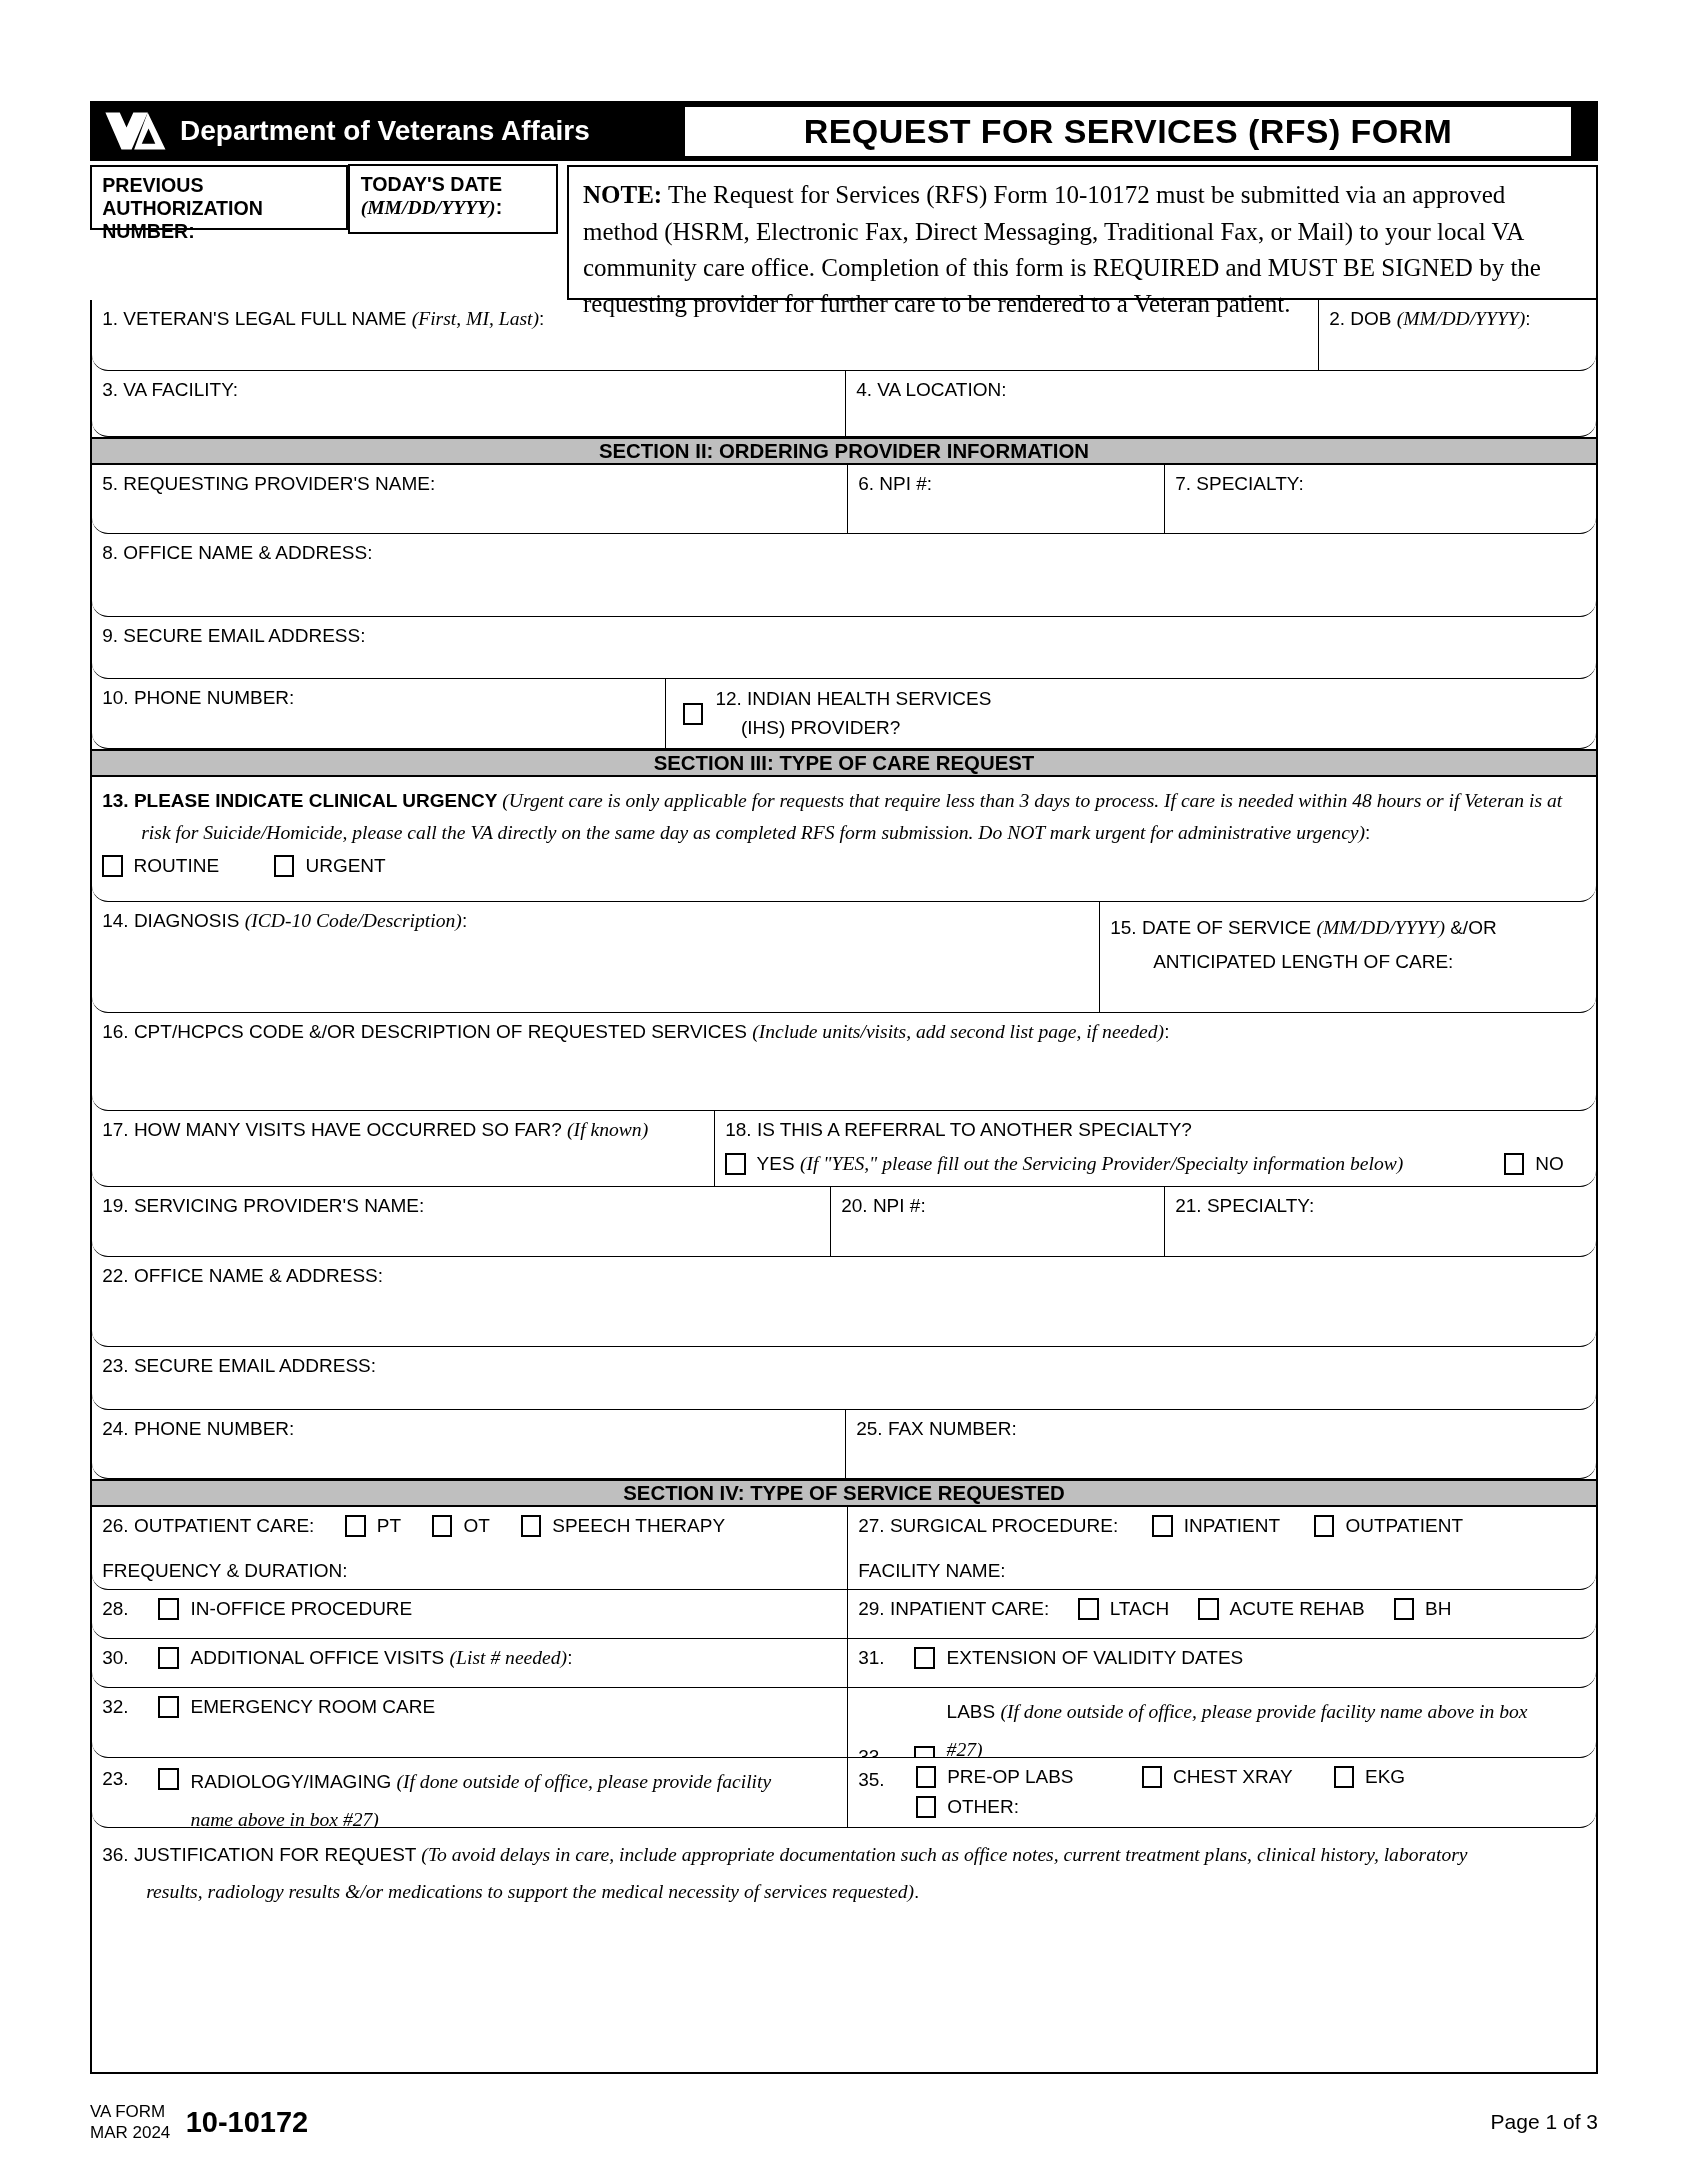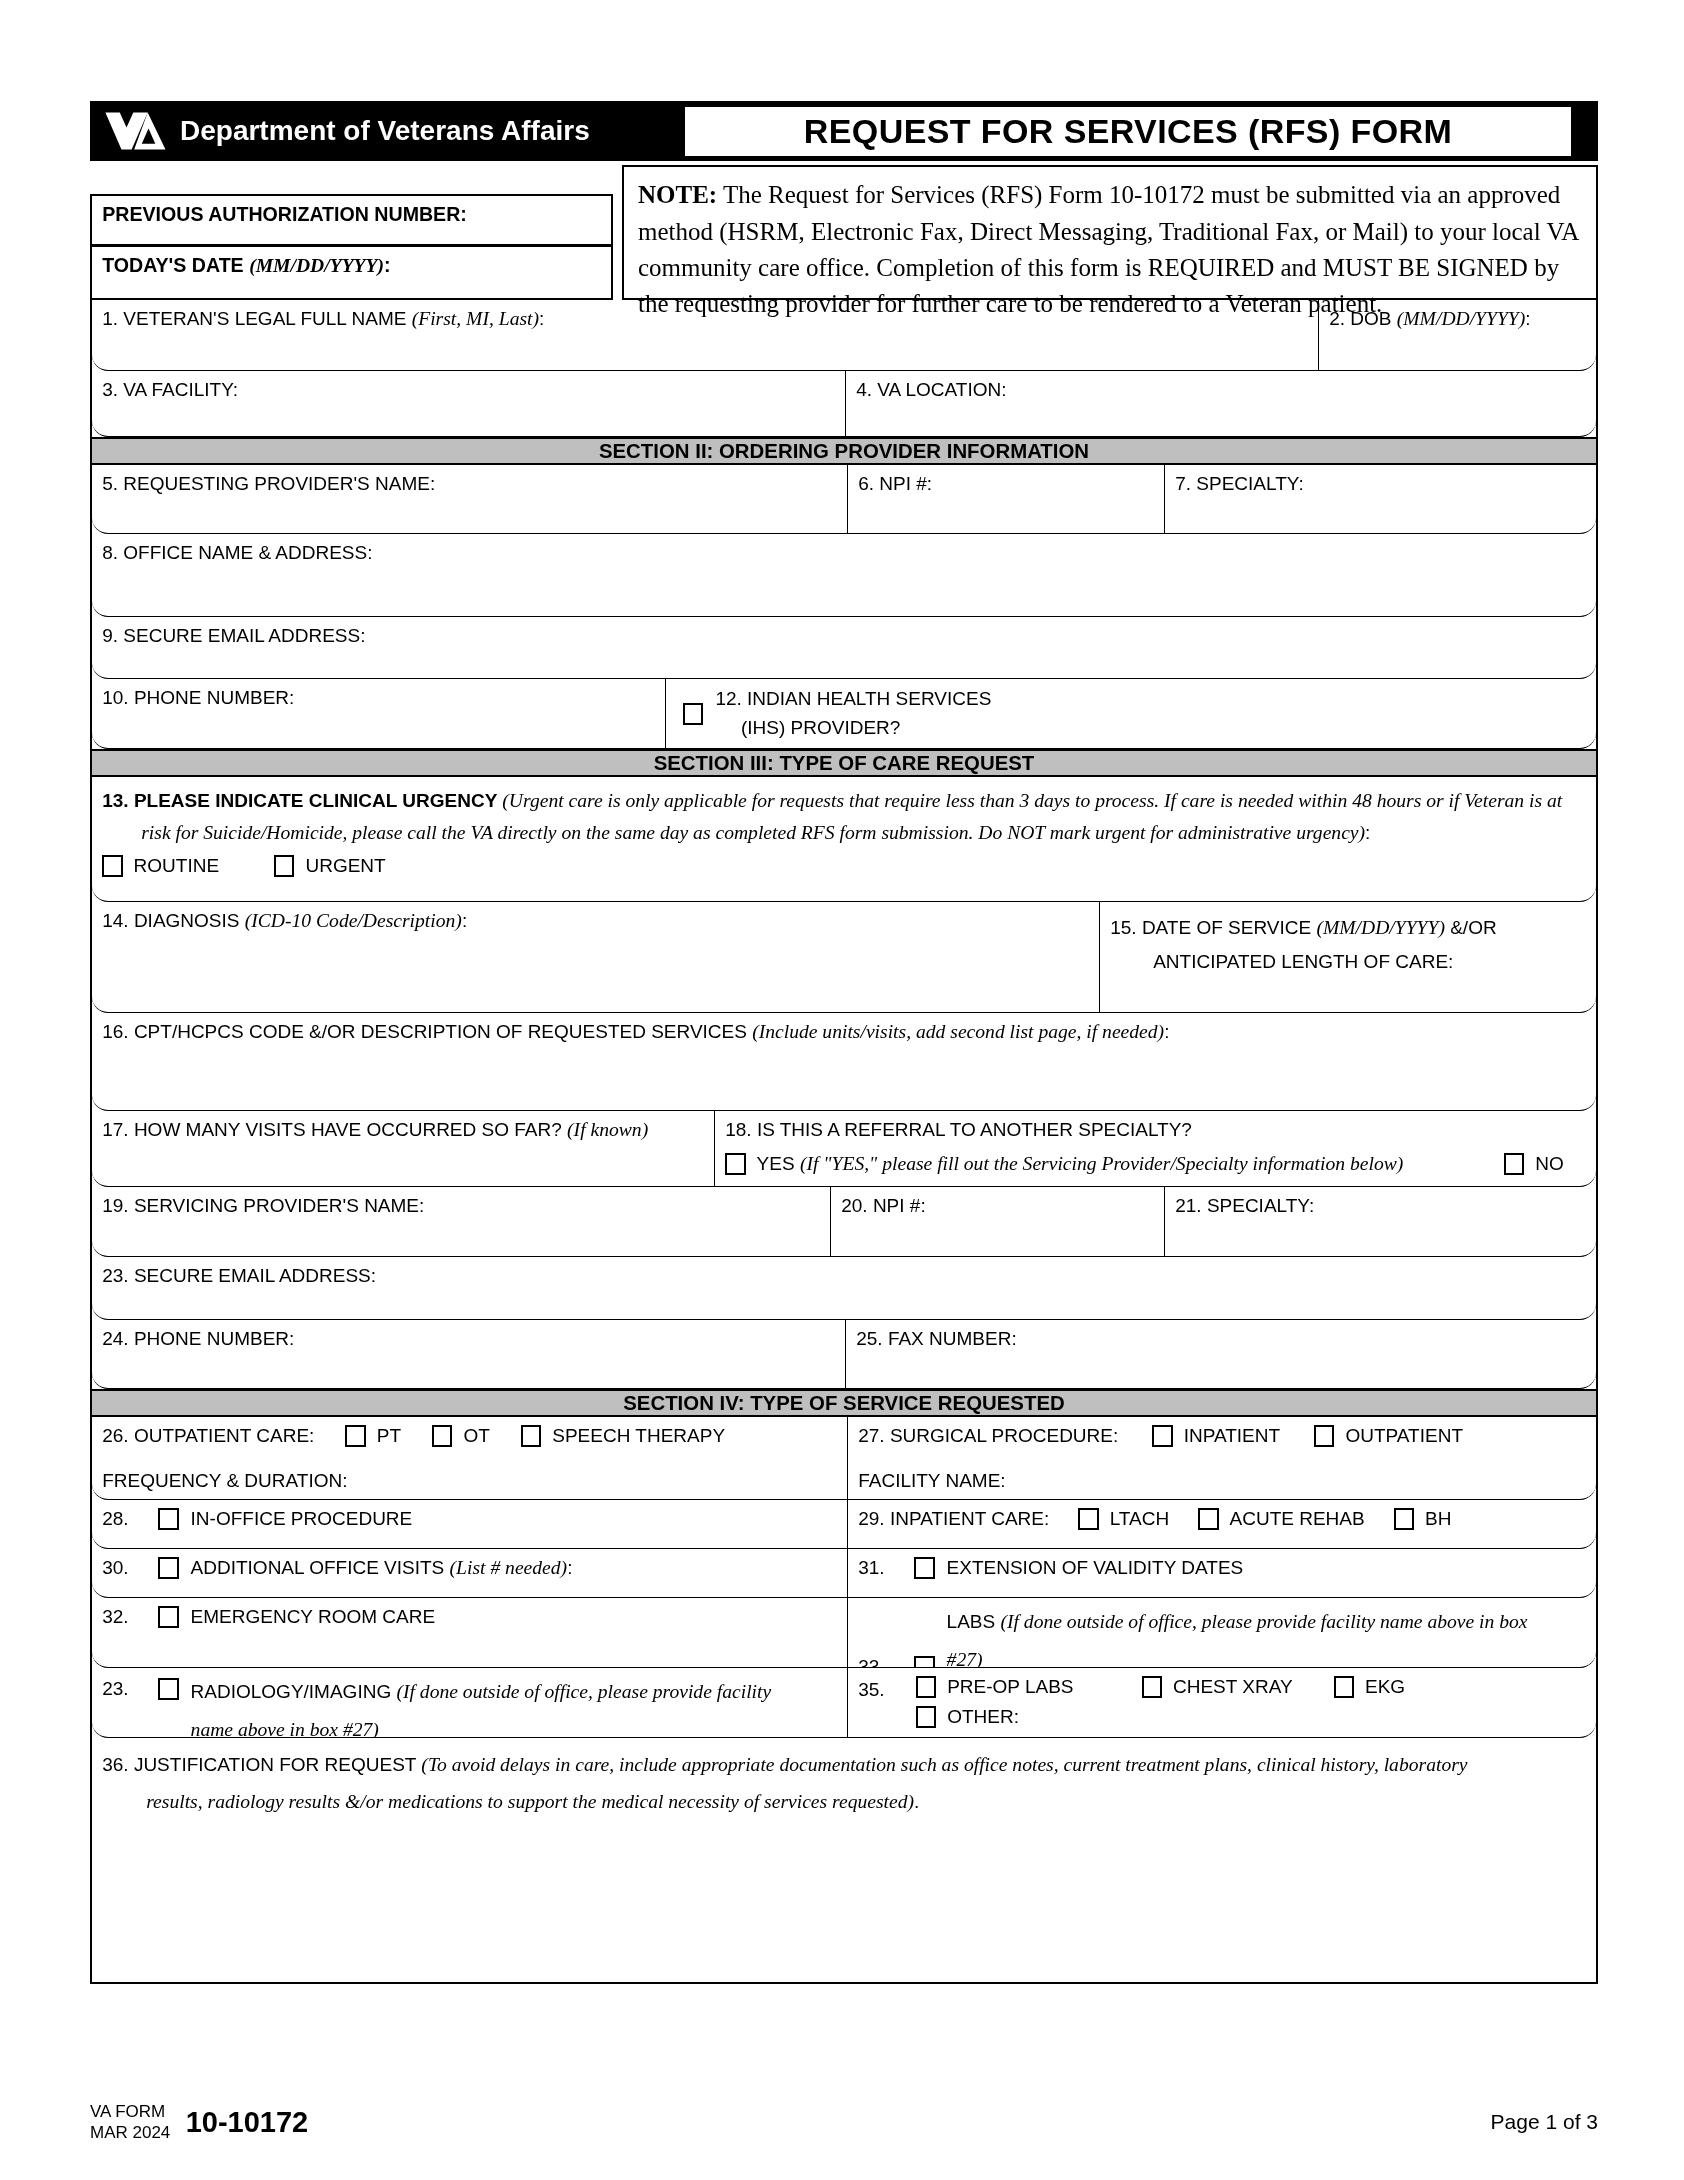--- a/index.html
+++ b/index.html
@@ -11,21 +11,21 @@
   
   .band { height: 60px; background: #000; display: flex; align-items: center; }
   .logo { margin-left: 12px; flex: none; }
   .agency { color: #fff; font-weight: bold; font-size: 28px; margin-left: 12px; white-space: nowrap; }
   .titlebox { margin-left: auto; margin-right: 27px; width: 886px; height: 49px; background: #fff;
               display: flex; align-items: center; justify-content: center;
               font-weight: bold; font-size: 34px; letter-spacing: 0.4px; }
 
   
   .intro { display: flex; margin-top: 4.3px; height: 135px; }
-  .introleft { width: 523px; margin-right: 9.4px; display: flex; flex-direction: column; margin-top: 29px; }
+  .introleft { width: 468px; margin-right: 9.4px; display: flex; flex-direction: row; }
   .ibox { border: 2.6px solid #000; padding: 6.8px 10.2px; font-weight: bold; font-size: 19.6px; background:#fff; }
   .ibox1 { height: 65px; }
   .ibox2 { height: 70px; margin-top: -0.9px; }
   .notebox { flex: 1; border: 2.6px solid #000; padding: 10.2px 13.6px 0 13.6px;
              font-family: "Liberation Serif", serif; font-size: 25px; line-height: 1.45; }
   .notebox b { font-weight: bold; }
 
   
   .bodybox { border: 2.6px solid #000; border-top: none; }
   .bar { background: #bfbfbf; border-top: 2.6px solid #000; border-bottom: 2.6px solid #000;
@@ -207,20 +207,25 @@
         <span>19. SERVICING PROVIDER'S NAME:</span>
       </div>
       <div class="cell" style="width:334px">
         <span>20. NPI #:</span>
       </div>
       <div class="cell">
         <span>21. SPECIALTY:</span>
       </div>
     </div>
 
+    <div class="row" style="height:90px">
+      <div class="cell">
+        <span>22. OFFICE NAME &amp; ADDRESS:</span>
+      </div>
+    </div>
 
     <div class="row" style="height:63px">
       <div class="cell">
         <span>23. SECURE EMAIL ADDRESS:</span>
       </div>
     </div>
 
     <div class="row" style="height:69px">
       <div class="cell" style="width:754px">
         <span>24. PHONE NUMBER:</span>

